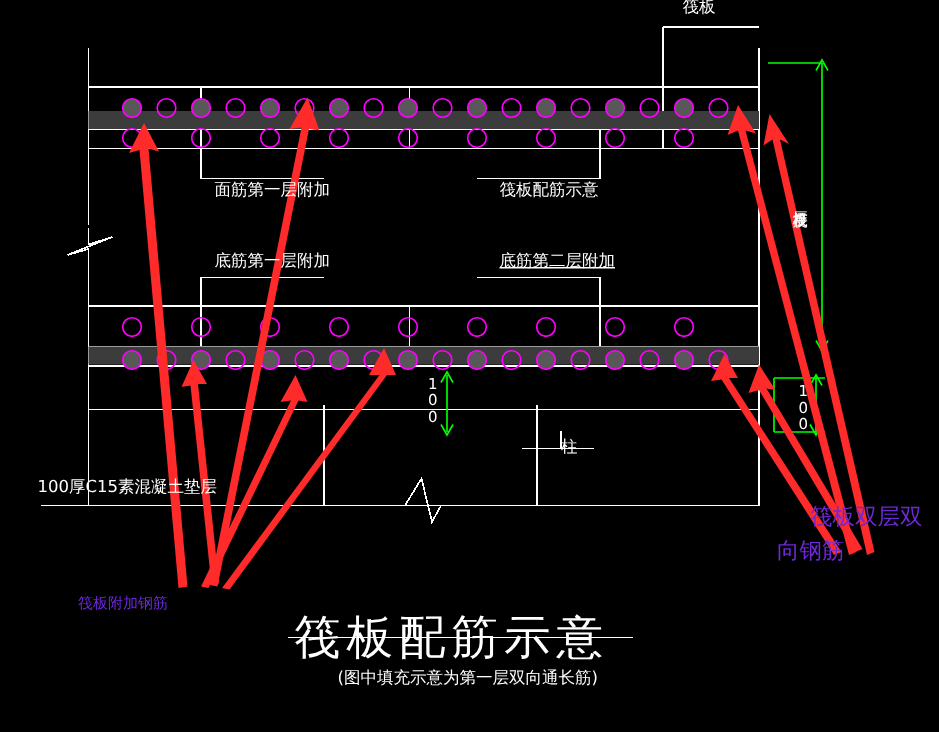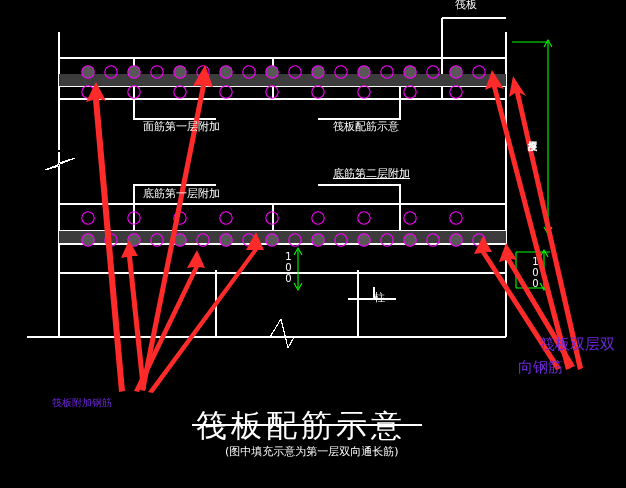--- a/index.html
+++ b/index.html
@@ -168,24 +168,25 @@
       </g>
     </g>
   </svg>
 
   <div class="txt w" style="left:455px;top:-1px;font-size:11px;">筏板</div>
 
   <div class="txt w" style="left:143px;top:121px;font-size:11px;">面筋第一层附加</div>
 
   <div class="txt w" style="left:333px;top:121px;font-size:11px;">筏板配筋示意</div>
 
-  <div class="txt w" style="left:143px;top:168px;font-size:11px;margin-top:20px;">底筋第一层附加</div>
+  <div class="txt w" style="left:143px;top:168px;font-size:11px;">底筋第一层附加</div>
 
   <div class="txt w" style="left:333px;top:168px;font-size:11px;text-decoration:underline;">底筋第二层附加</div>
 
+  <div class="txt w" style="left:25px;top:319px;font-size:11px;">100厚C15素混凝土垫层</div>
 
   <div class="txt w" style="left:374px;top:292px;font-size:11px;">柱</div>
 
   <div class="txt w vtxt" style="left:527px;top:133px;font-size:10px;letter-spacing:0px;">筏板厚度</div>
 
   <div class="txt w vtxt" style="left:283px;top:251px;font-size:10px;">100</div>
 
   <div class="txt w vtxt" style="left:530px;top:256px;font-size:10px;">100</div>
 
   <div class="txt w" style="left:196px;top:374px;font-size:31px;letter-spacing:4px;margin-top:36px;">筏板配筋示意</div>

